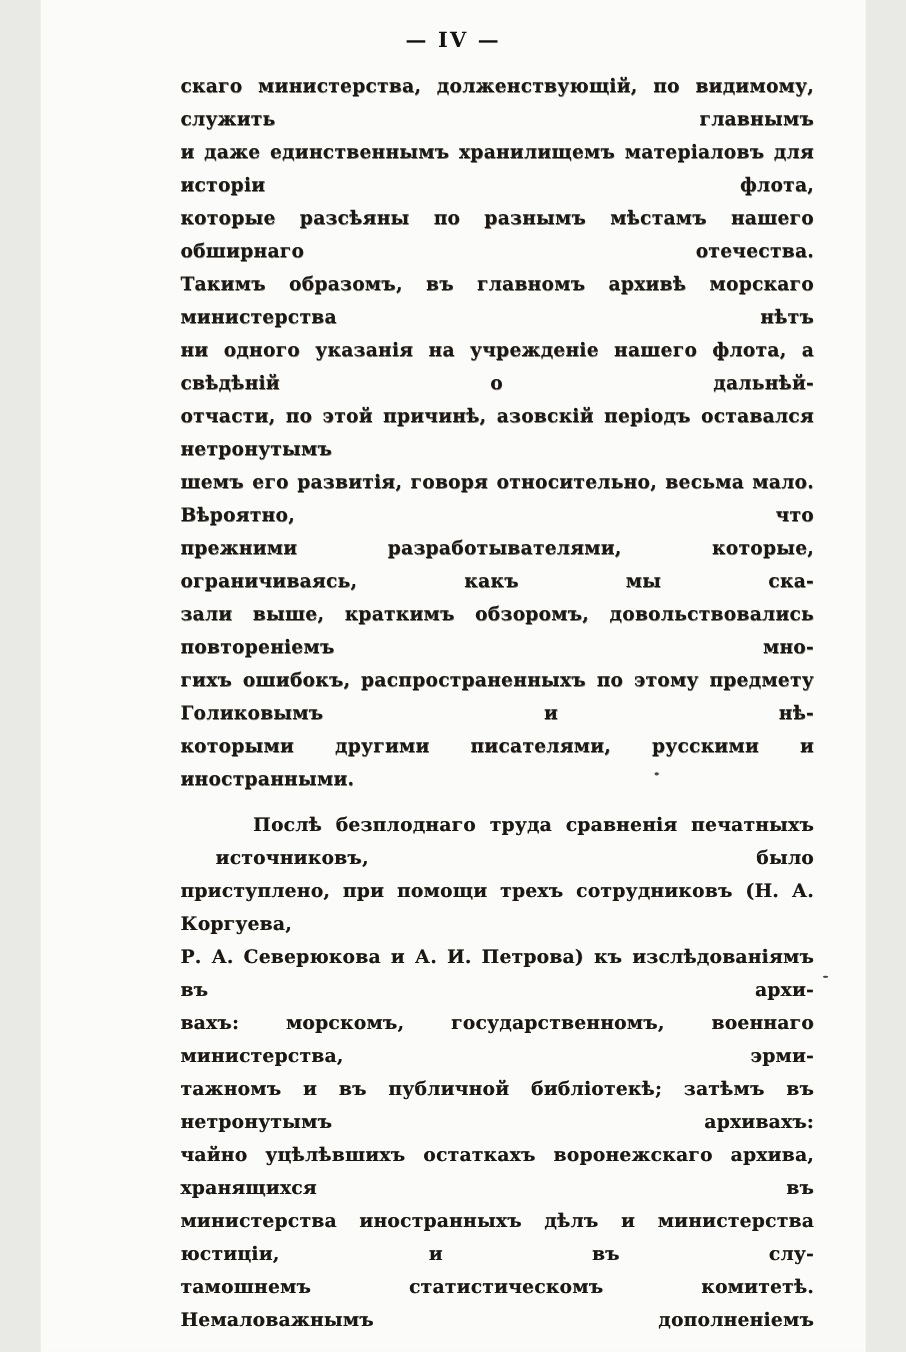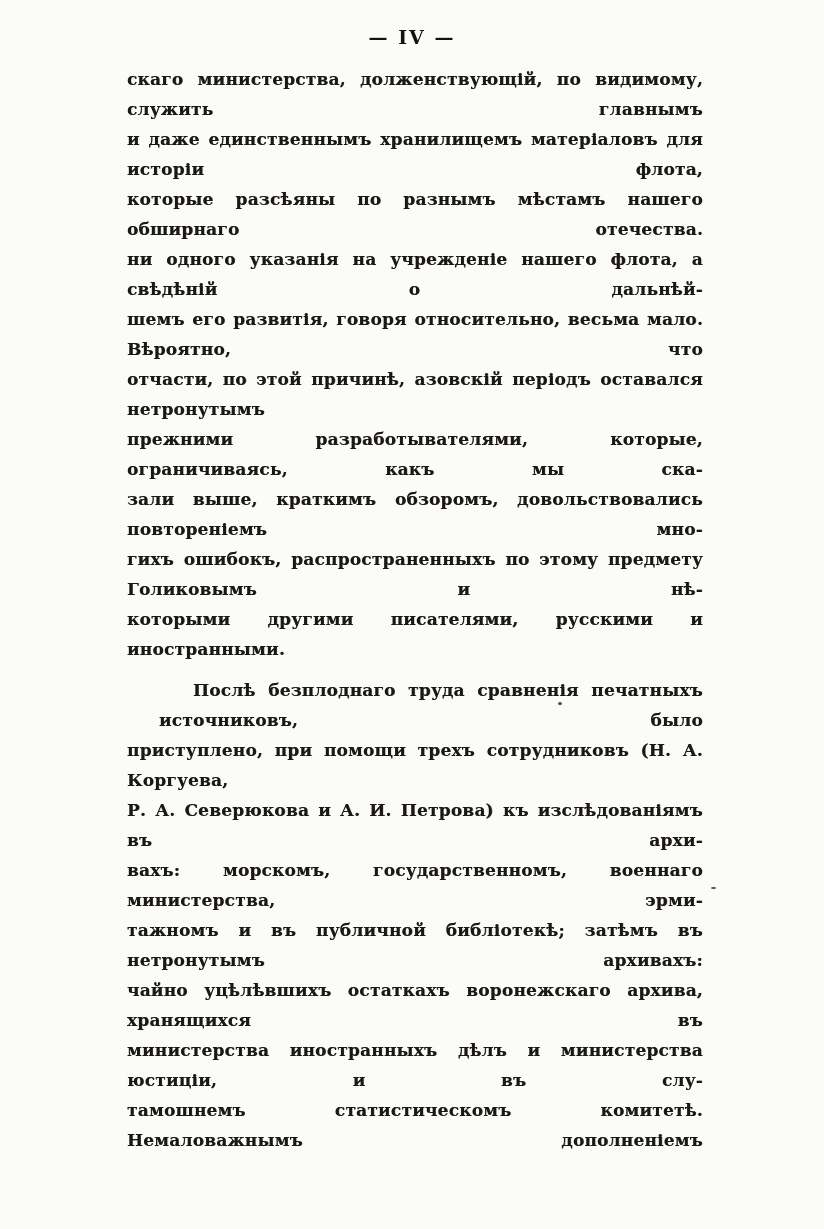--- a/index.html
+++ b/index.html
@@ -2,21 +2,21 @@
 <html><head>
 <meta charset="utf-8">
 <style>
   html, body {
     margin: 0;
     padding: 0;
     background: #e9e9e6;
   }
   .scan-page {
     position: relative;
-    width: 824px;
+    width: 750px;
     height: 1229px;
     margin: 0 auto;
     background: #fbfbf9;
     overflow: hidden;
     font-family: "DejaVu Serif", "Liberation Serif", serif;
     color: #1b1713;
   }
   .page-header {
     margin-top: 26px;
     text-align: center;
@@ -63,23 +63,24 @@
 <body>
 
 <div class="scan-page">
   <div class="page-header">— IV —</div>
 
   <div class="text-block">
       <div class="paragraph">
         <div class="text-line">скаго министерства, долженствующій, по видимому, служить главнымъ</div>
         <div class="text-line">и даже единственнымъ хранилищемъ матеріаловъ для исторіи флота,</div>
         <div class="text-line">которые разсѣяны по разнымъ мѣстамъ нашего обширнаго отечества.</div>
+        <div class="text-line">Такимъ образомъ, въ главномъ архивѣ морскаго министерства нѣтъ</div>
         <div class="text-line">ни одного указанія на учрежденіе нашего флота, а свѣдѣній о дальнѣй-</div>
+        <div class="text-line">отчасти, по этой причинѣ, азовскій періодъ оставался нетронутымъ</div>
         <div class="text-line">шемъ его развитія, говоря относительно, весьма мало. Вѣроятно, что</div>
-        <div class="text-line">отчасти, по этой причинѣ, азовскій періодъ оставался нетронутымъ</div>
         <div class="text-line">прежними разработывателями, которые, ограничиваясь, какъ мы ска-</div>
         <div class="text-line">зали выше, краткимъ обзоромъ, довольствовались повтореніемъ мно-</div>
         <div class="text-line">гихъ ошибокъ, распространенныхъ по этому предмету Голиковымъ и нѣ-</div>
         <div class="text-line last">которыми другими писателями, русскими и иностранными.</div>
       </div>
       <div class="paragraph indent">
         <div class="text-line">Послѣ безплоднаго труда сравненія печатныхъ источниковъ, было</div>
         <div class="text-line">приступлено, при помощи трехъ сотрудниковъ (Н. А. Коргуева,</div>
         <div class="text-line">Р. А. Северюкова и А. И. Петрова) къ изслѣдованіямъ въ архи-</div>
         <div class="text-line">вахъ: морскомъ, государственномъ, военнаго министерства, эрми-</div>

